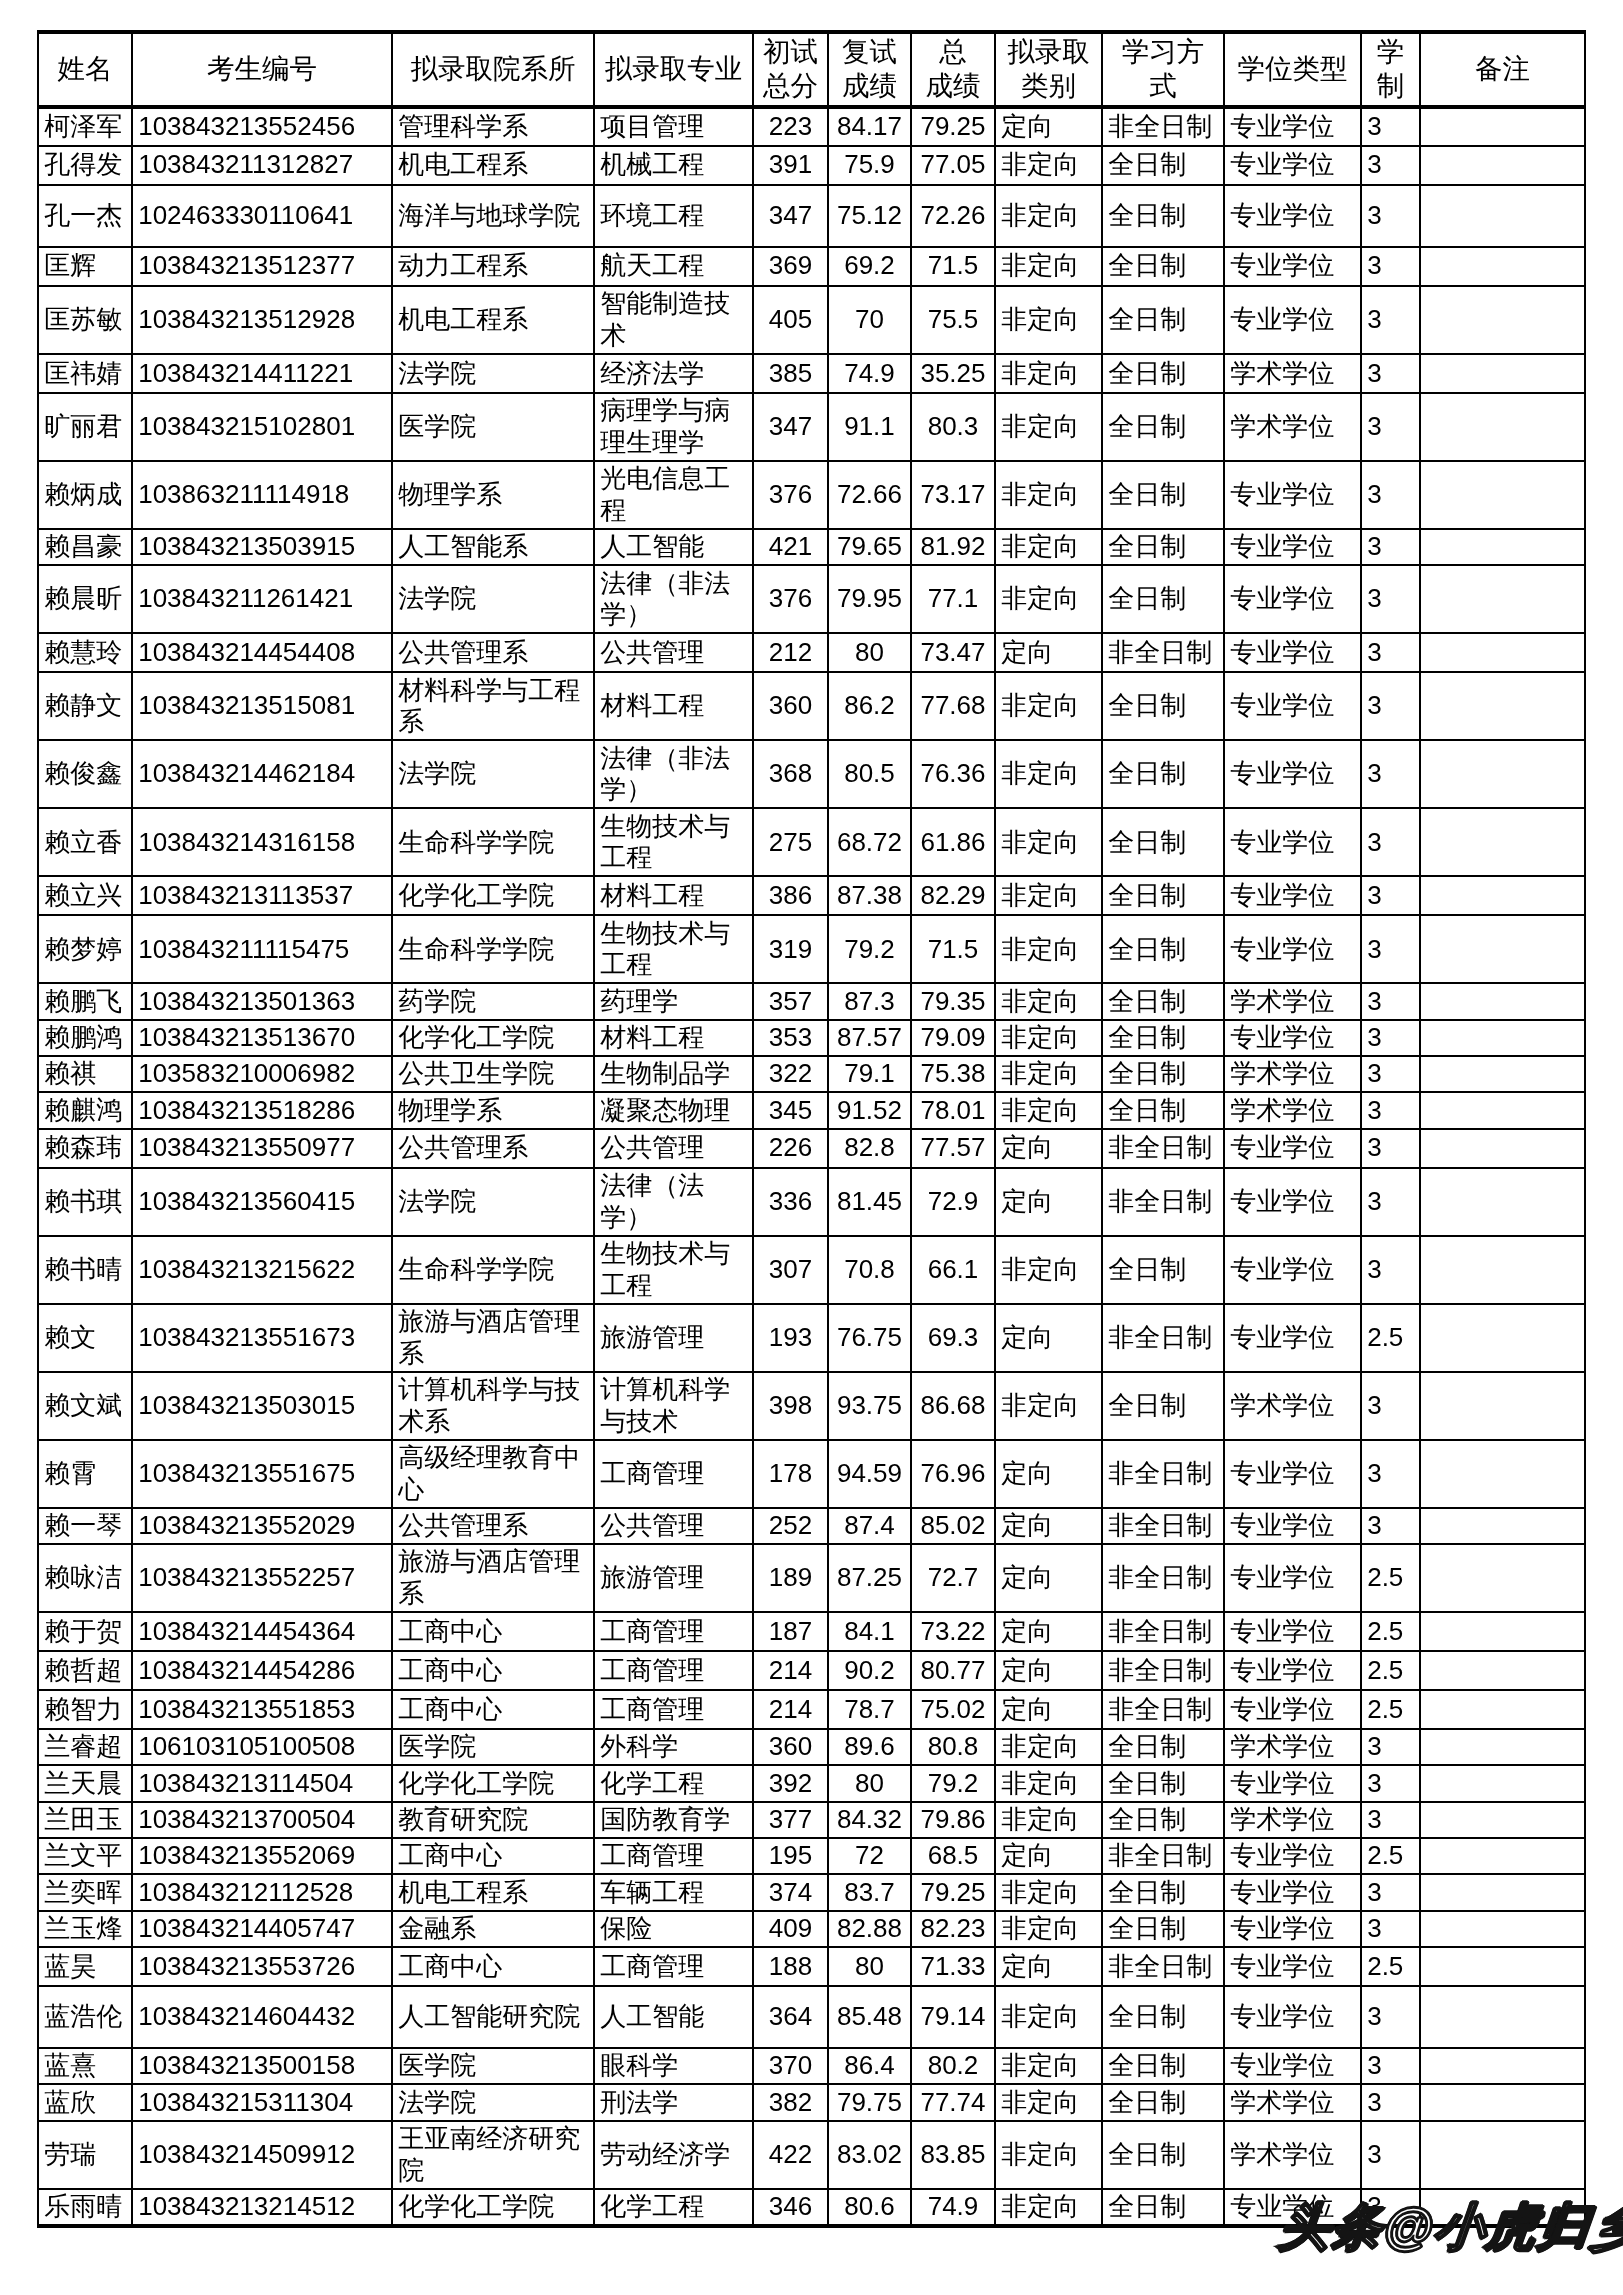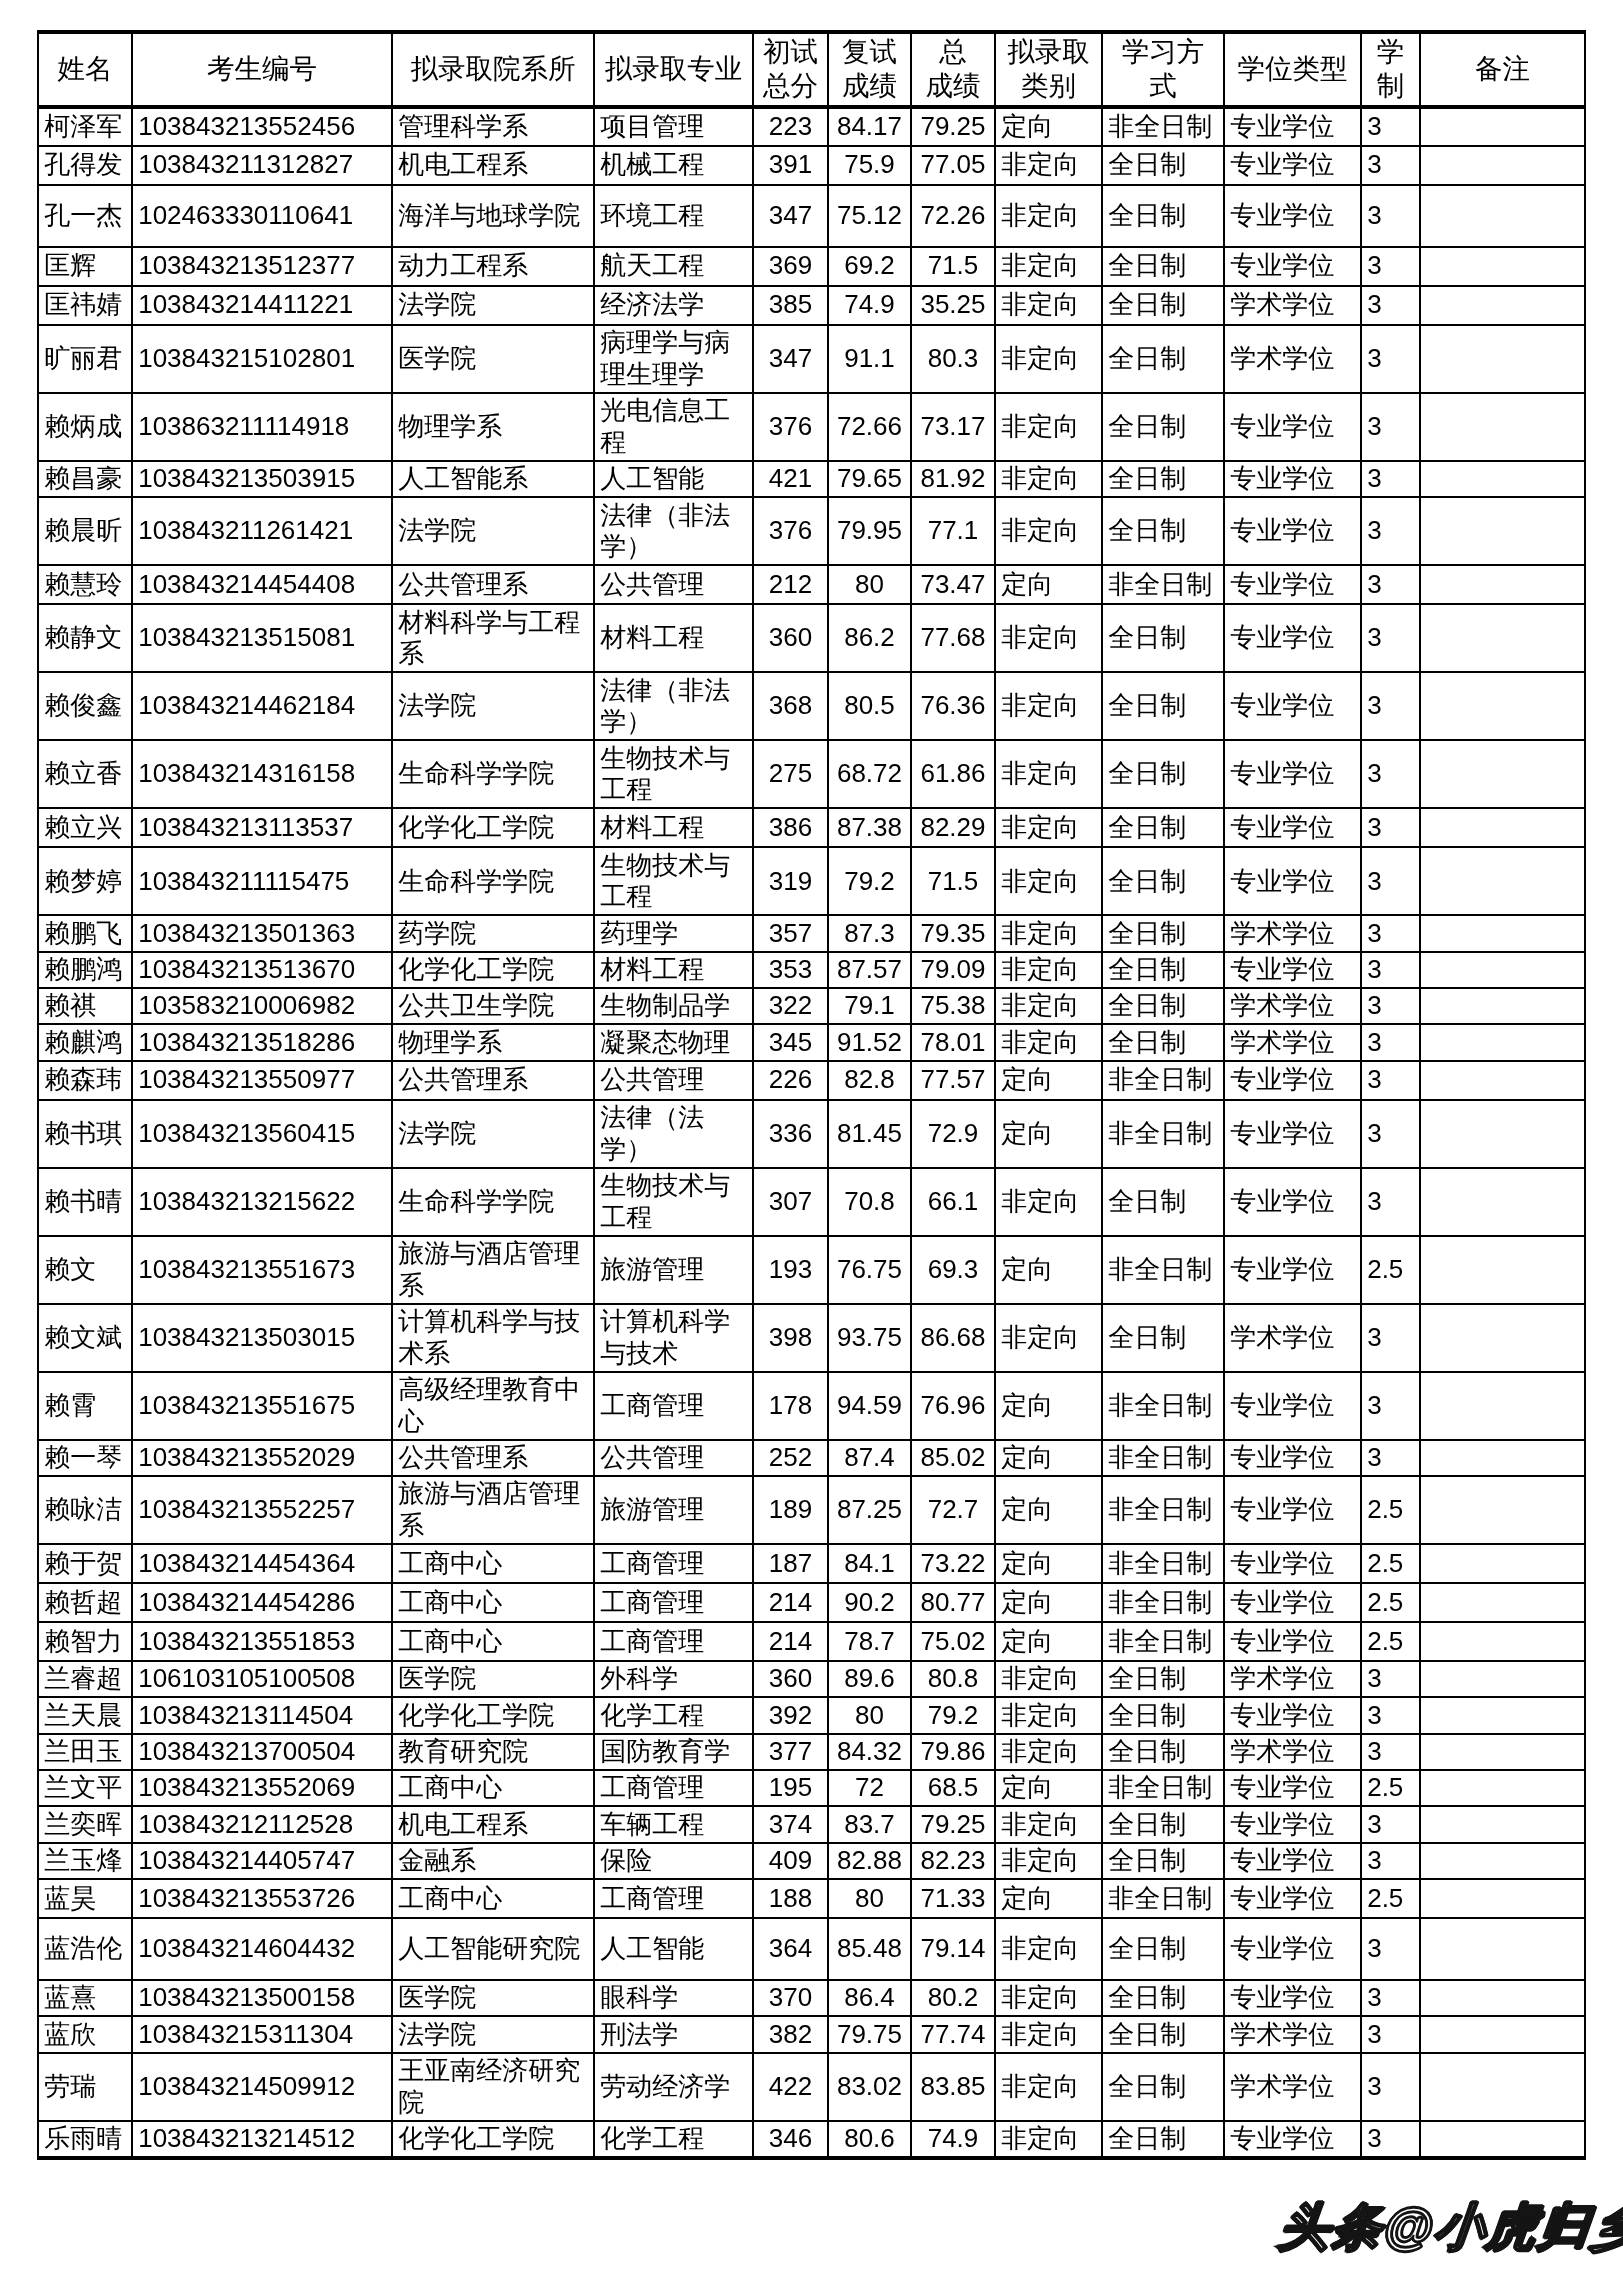--- a/index.html
+++ b/index.html
@@ -154,20 +154,34 @@
           <td>航天工程</td>
           <td class="num">369</td>
           <td class="num">69.2</td>
           <td class="num">71.5</td>
           <td>非定向</td>
           <td>全日制</td>
           <td>专业学位</td>
           <td>3</td>
           <td></td>
         </tr>
+        <tr style="height: 62px;">
+          <td>匡苏敏</td>
+          <td>103843213512928</td>
+          <td>机电工程系</td>
+          <td>智能制造技术</td>
+          <td class="num">405</td>
+          <td class="num">70</td>
+          <td class="num">75.5</td>
+          <td>非定向</td>
+          <td>全日制</td>
+          <td>专业学位</td>
+          <td>3</td>
+          <td></td>
+        </tr>
         <tr style="height: 39px;">
           <td>匡祎婧</td>
           <td>103843214411221</td>
           <td>法学院</td>
           <td>经济法学</td>
           <td class="num">385</td>
           <td class="num">74.9</td>
           <td class="num">35.25</td>
           <td>非定向</td>
           <td>全日制</td>

